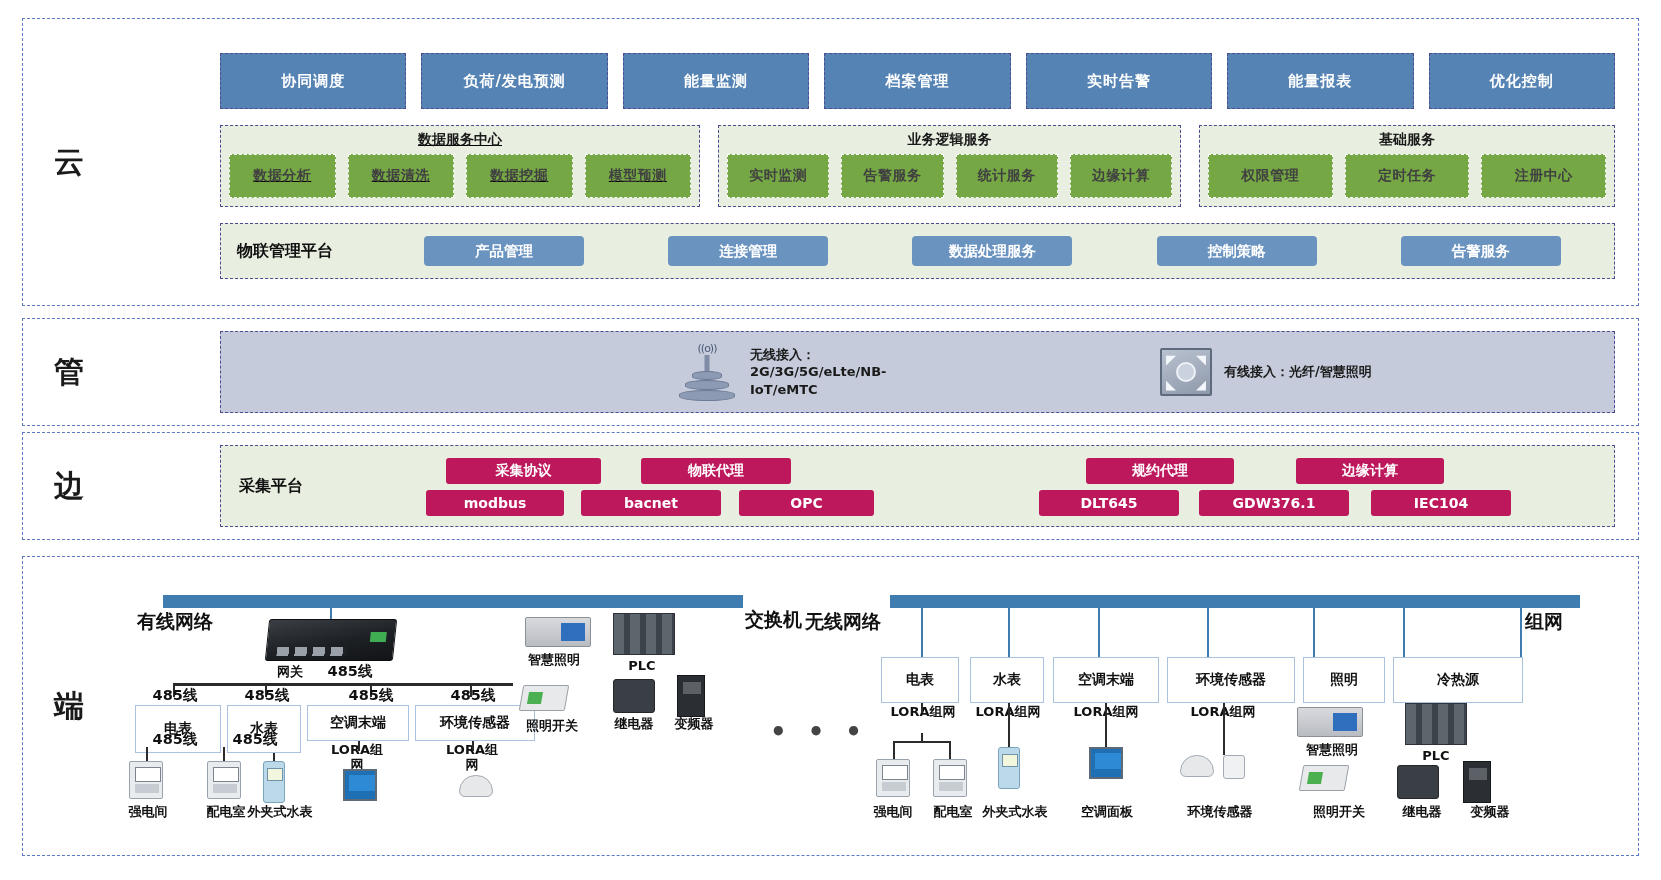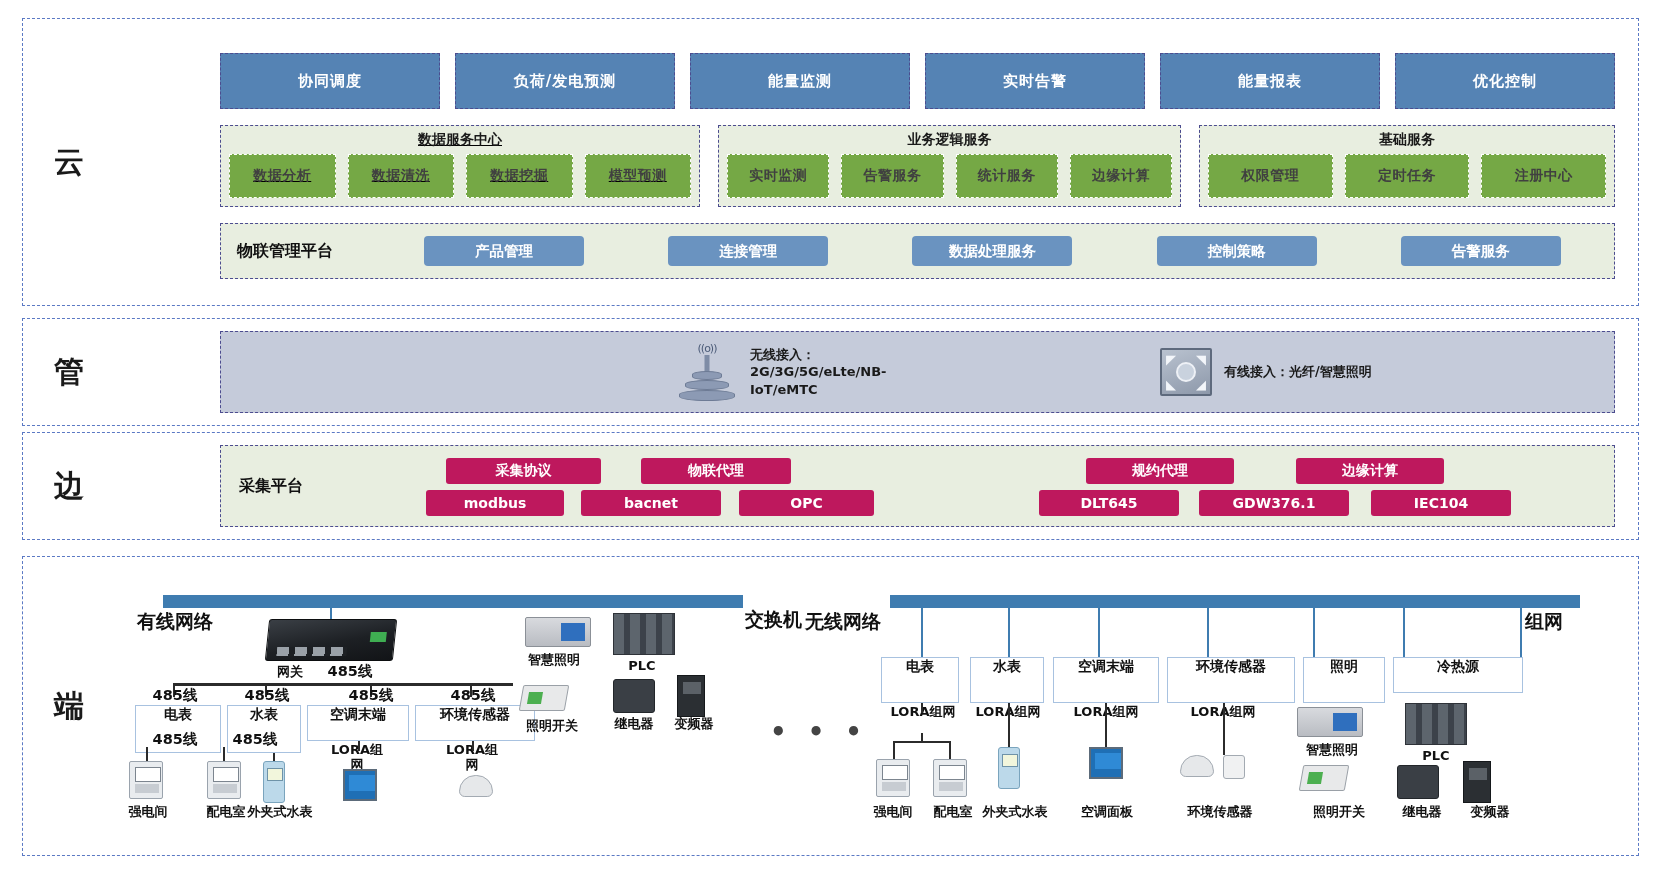--- a/index.html
+++ b/index.html
@@ -168,21 +168,21 @@
   .dev-body { position: relative; width: 100%; height: 100%; }
   .bus {
     position: absolute; height: 13px; background: #3f7cb0;
   }
   .bus-drop { position: absolute; width: 2px; background: #3f7cb0; }
   .net-title {
     position: absolute; font-size: 19px; font-weight: 700; color: #111;
   }
   .dev-box {
     position: absolute; border: 1.5px solid #a8c2e0; background: #fff;
-    display: flex; justify-content: center;
+    display: flex; align-items: center; justify-content: center;
     font-size: 14px; color: #111; font-weight: 600;
   }
   .small-cap {
     position: absolute; font-size: 13px; color: #111; text-align: center;
     font-weight: 600; line-height: 1.15;
   }
   .cap-485 { font-size: 14.5px; font-weight: 700; }
   .wire { position: absolute; background: #2b2b2b; }
   .ellipsis {
     position: absolute; font-size: 26px; letter-spacing: 6px; color: #444; font-weight: 700;
@@ -284,20 +284,23 @@
 
     <div class="apps-row">
       <div class="app-card">
           <span>协同调度</span>
         </div>
       <div class="app-card">
           <span>负荷/发电预测</span>
         </div>
       <div class="app-card">
           <span>能量监测</span>
+        </div>
+      <div class="app-card">
+          <span>档案管理</span>
         </div>
       <div class="app-card">
           <span>实时告警</span>
         </div>
       <div class="app-card">
           <span>能量报表</span>
         </div>
       <div class="app-card">
           <span>优化控制</span>
         </div>
@@ -547,21 +550,21 @@
       </div>
     <div class="dev-box" style="left:938px;  top:100px; width:106px; height:46px;">
         <span>空调末端</span>
       </div>
     <div class="dev-box" style="left:1052px; top:100px; width:128px; height:46px;">
         <span>环境传感器</span>
       </div>
     <div class="dev-box" style="left:1188px; top:100px; width:82px;  height:46px;">
         <span>照明</span>
       </div>
-    <div class="dev-box" style="left:1278px; top:100px; width:130px; height:36px;">
+    <div class="dev-box" style="left:1278px; top:100px; width:130px; height:46px;">
         <span>冷热源</span>
       </div>
 
     <div class="small-cap" style="left:775px; top:148px; width:66px;">LORA组网</div>
     <div class="small-cap" style="left:860px; top:148px; width:66px;">LORA组网</div>
     <div class="small-cap" style="left:958px; top:148px; width:66px;">LORA组网</div>
     <div class="small-cap" style="left:1075px; top:148px; width:66px;">LORA组网</div>
 
     <div class="wire" style="left:806px; top:146px; width:2px; height:10px;"></div>
     <div class="wire" style="left:893px; top:146px; width:2px; height:44px;"></div>

